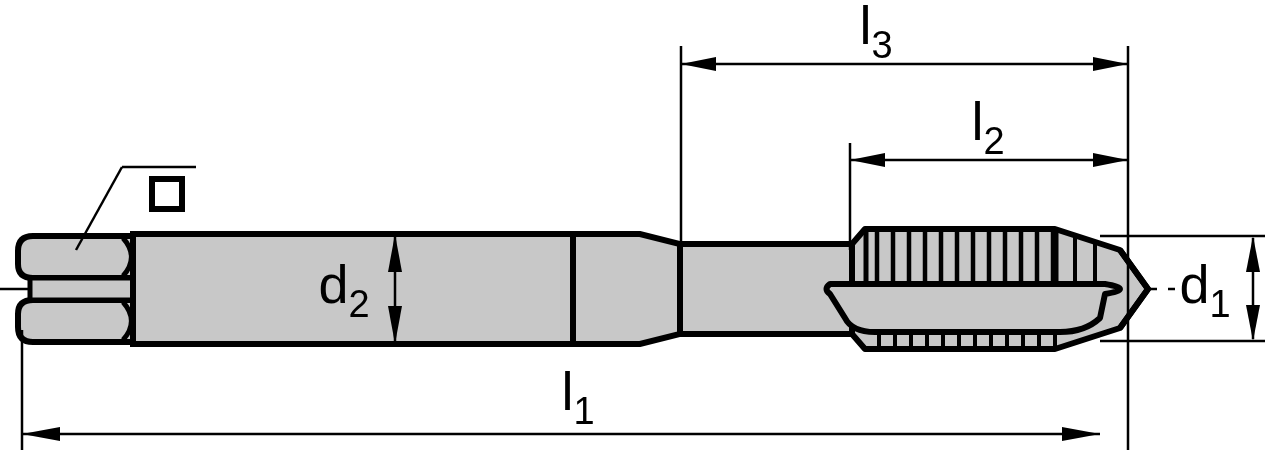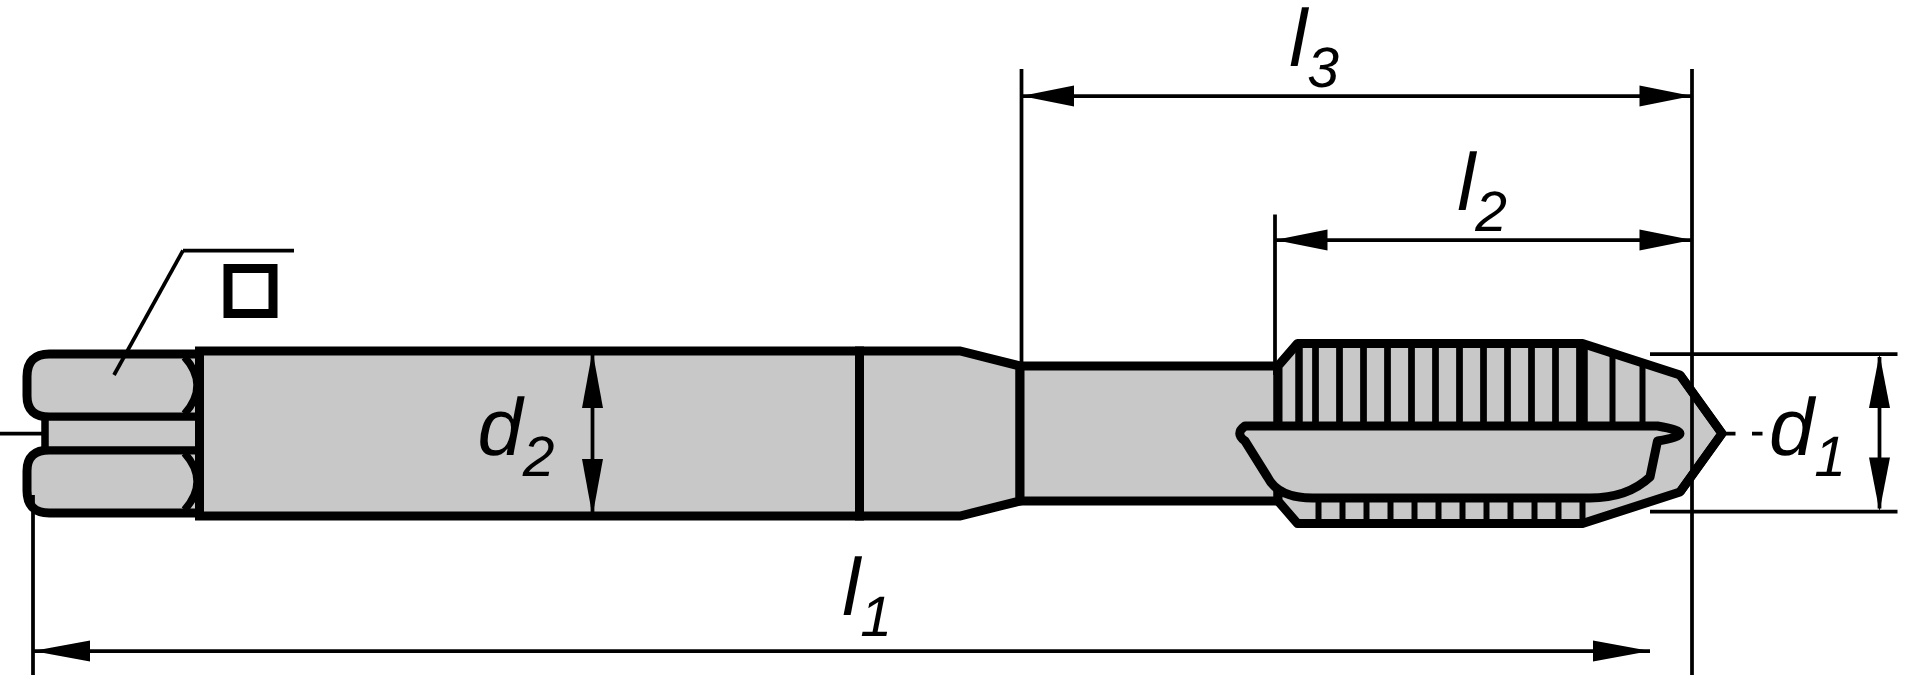--- a/index.html
+++ b/index.html
@@ -9,21 +9,20 @@
   }
   body {
     font-family: "Liberation Sans", sans-serif;
   }
   #drawing-root {
     position: relative;
     width: 1279px;
     height: 457px;
     background: #ffffff;
     overflow: hidden;
-    font-style: italic;
   }
   svg#tap-drawing {
     display: block;
     width: 1279px;
     height: 457px;
   }
   .dim-label {
     font-family: "Liberation Sans", sans-serif;
     font-size: 54px;
     fill: #000000;

